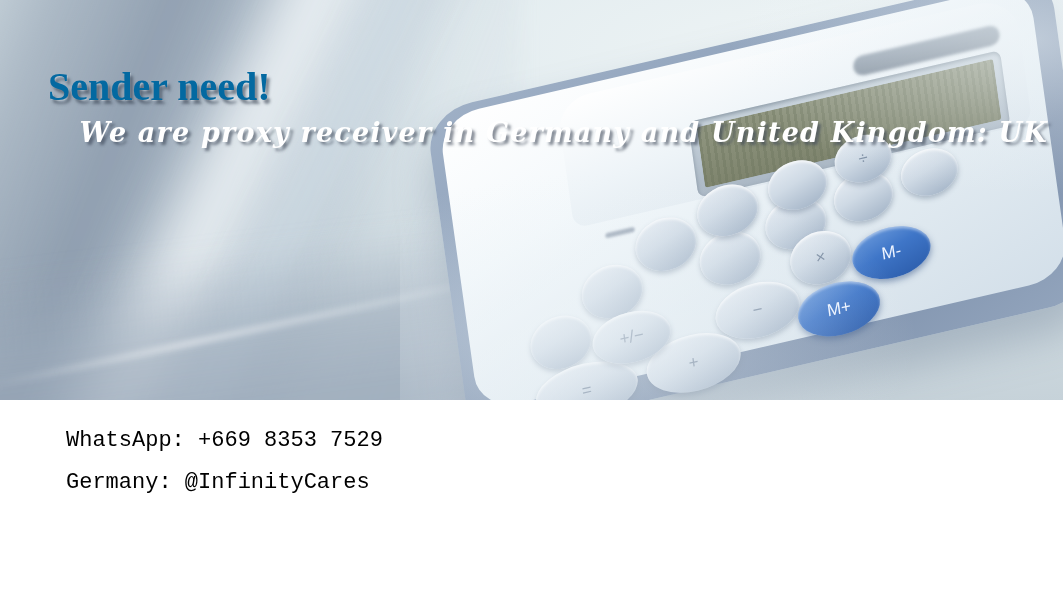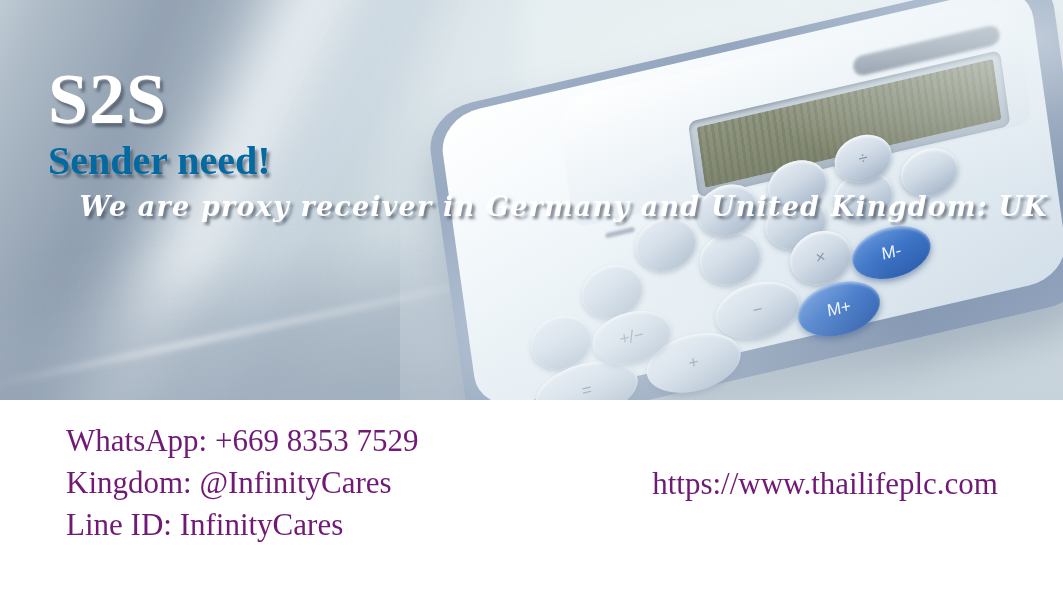--- a/index.html
+++ b/index.html
@@ -291,24 +291,24 @@
     width: 520px;
   }
   .contact-right {
     position: absolute;
     left: 500px;
     top: 63px;
     width: 510px;
     text-align: right;
   }
   .cline {
-    font-family: Liberation Serif, serif;
-    font-size: 31px;
+    font-family: Liberation Mono, monospace;
+    font-size: 22px;
     line-height: 42px;
-    color: #701a75;
+    color: #000000;
     white-space: nowrap;
   }
   .cline.r {
     padding-right: 12px;
   }
 </style>
 </head>
 <body>
 
 <div class="banner">
@@ -349,30 +349,27 @@
           <div class="key wide" style="left:58px; top:272px; width:104px; height:54px;">=</div>
           <div class="key wide" style="left:122px; top:232px; width:80px; height:50px;">+/−</div>
           <div class="key blue" style="left:330px; top:250px; width:84px; height:52px;">M+</div>
           <div class="key blue" style="left:392px; top:208px; width:80px; height:50px;">M-</div>
         </div>
       </div>
     </div>
     <div class="calc-soft"></div>
 
     <div class="hero-text">
-      <div class="title-main">S2S</div>
       <div class="title-sub">Sender need!</div>
       <div class="title-tag">We are proxy receiver in Germany and United Kingdom: UK</div>
     </div>
   </div>
 
   <div class="footer">
     <div class="contact-left">
       <div class="cline">WhatsApp: +669 8353 7529</div>
-      <div class="cline">Kingdom: @InfinityCares</div>
-      <div class="cline">Line ID: InfinityCares</div>
+      <div class="cline">Germany: @InfinityCares</div>
     </div>
     <div class="contact-right">
-      <div class="cline r">https://www.thailifeplc.com</div>
     </div>
   </div>
 
 </div>
 
 </body></html>

